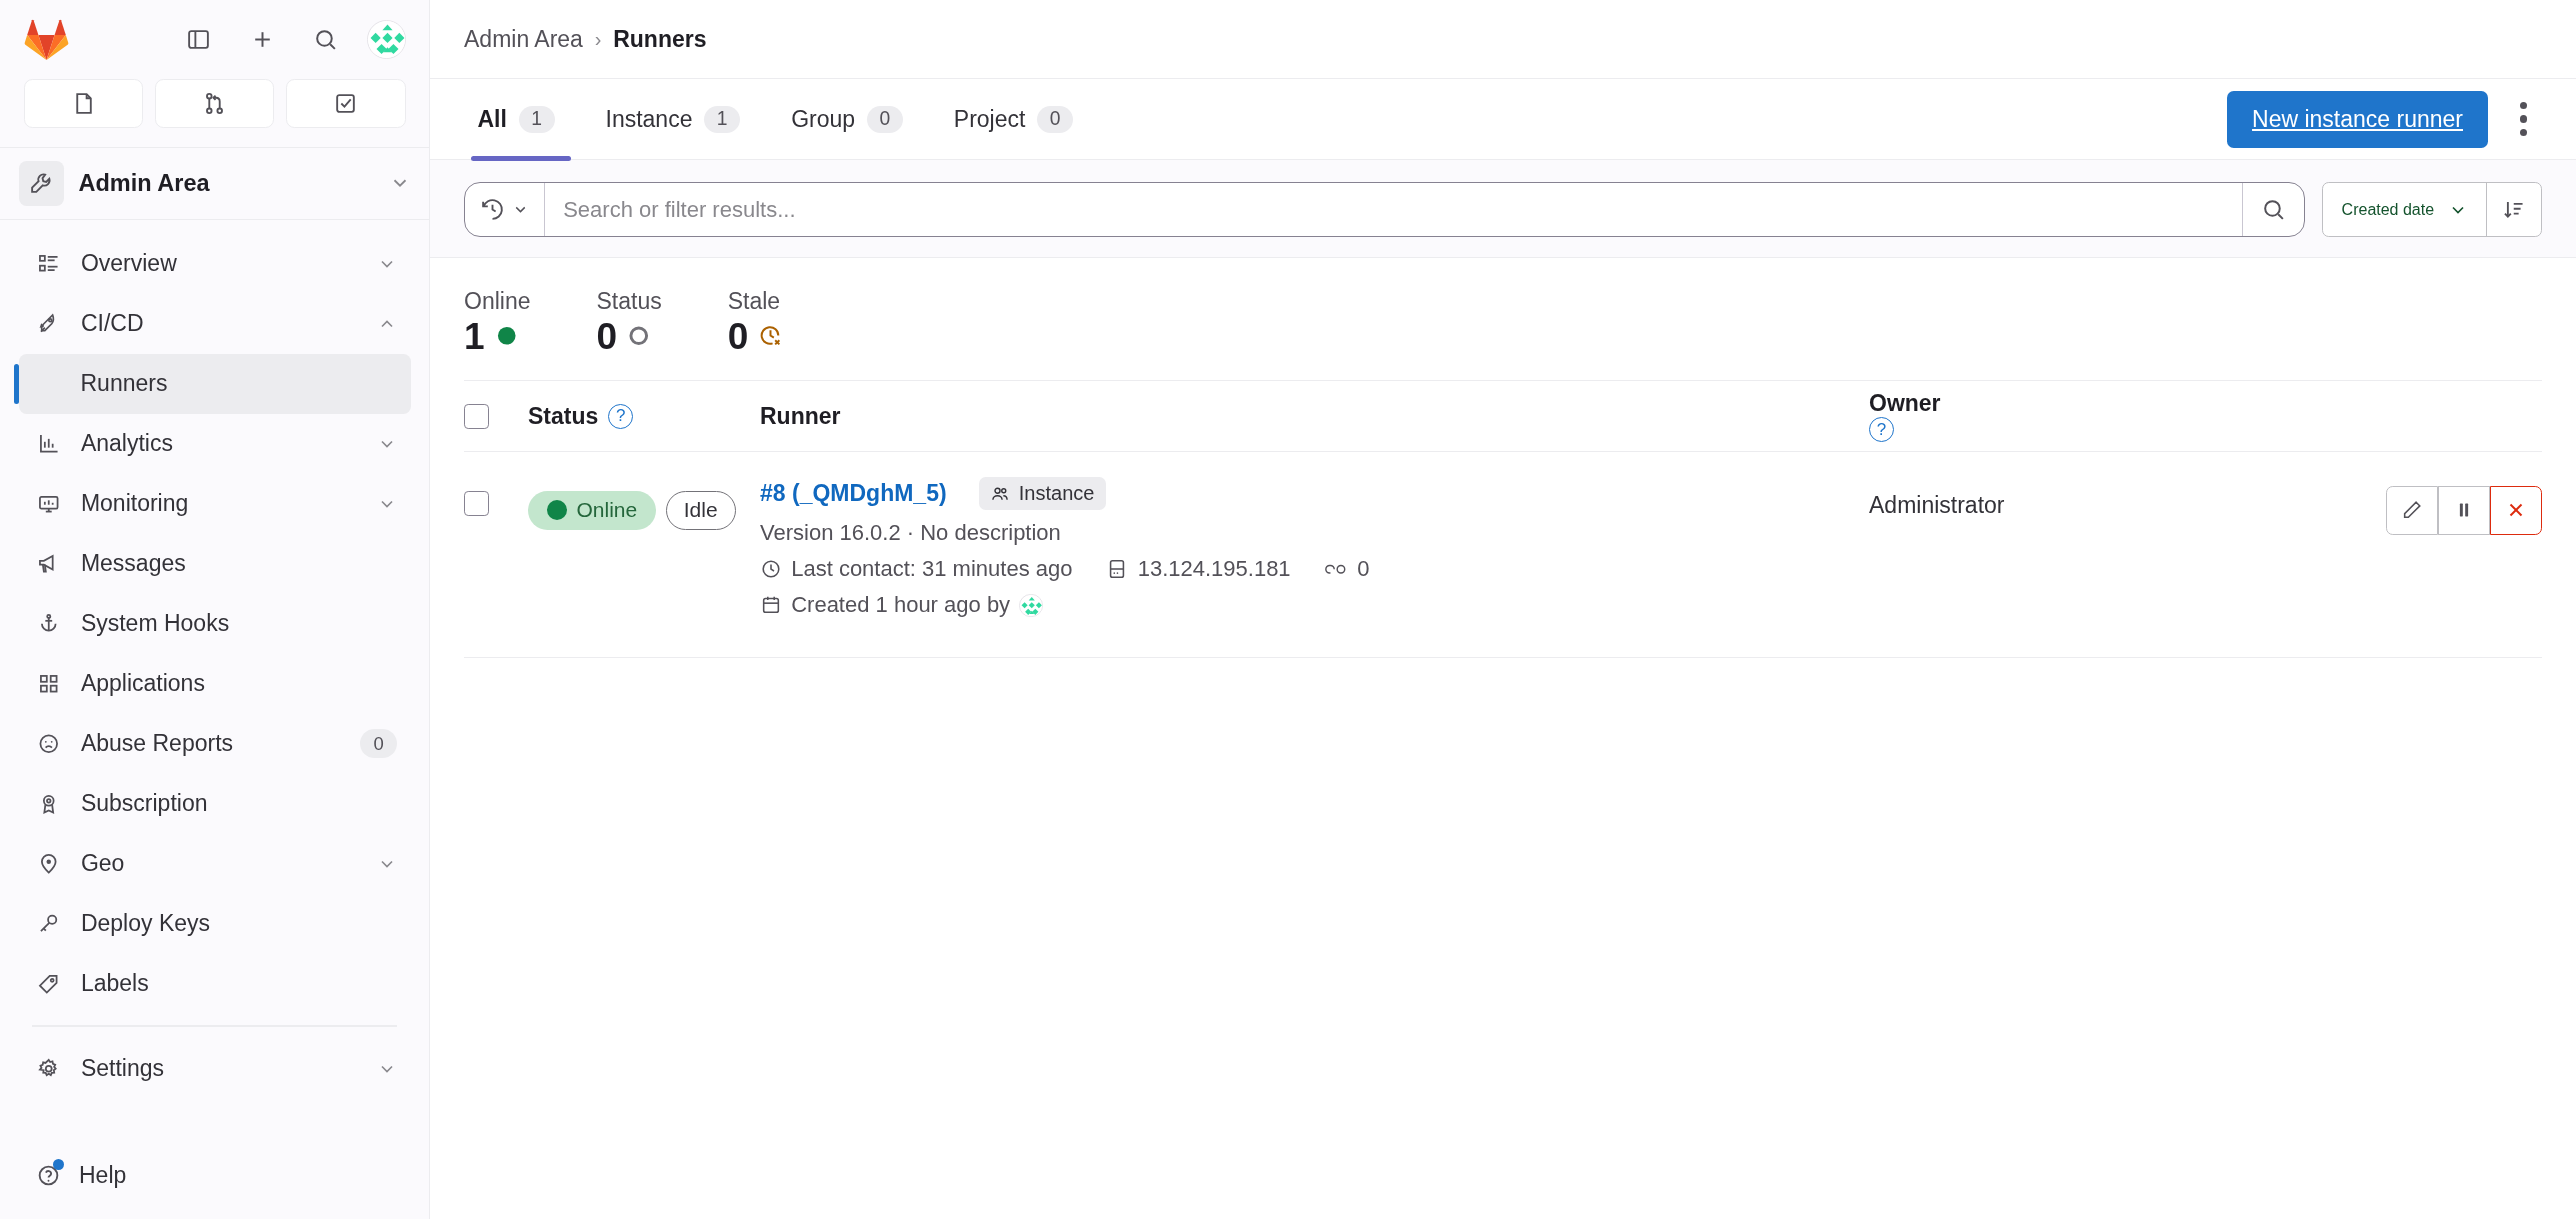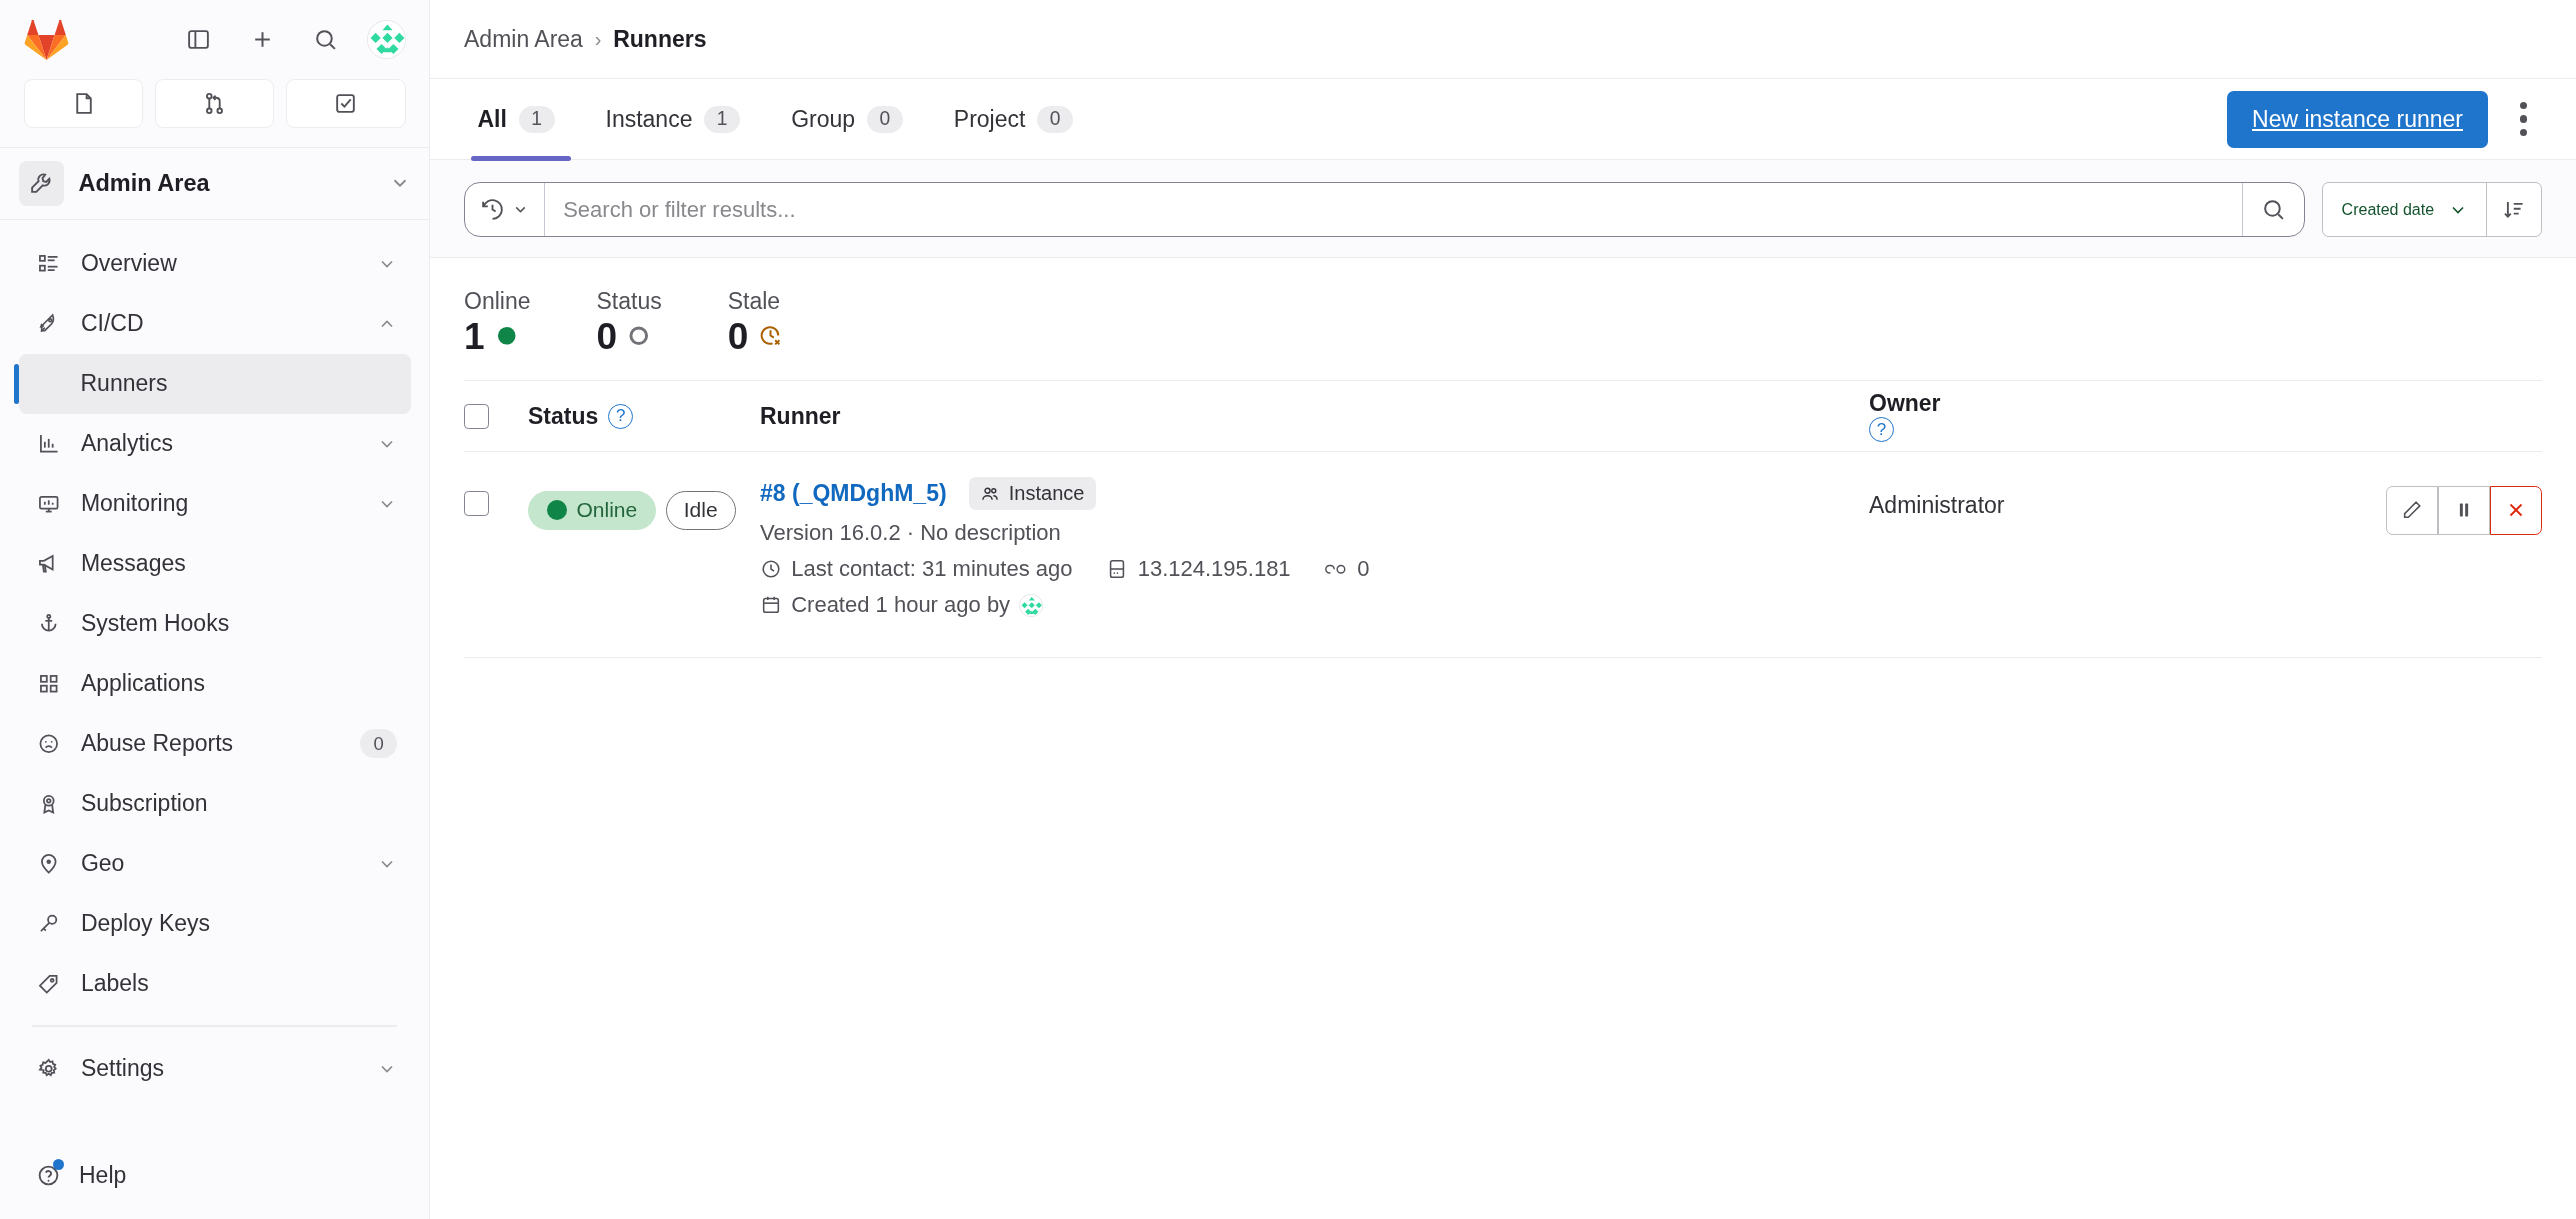--- a/index.html
+++ b/index.html
@@ -221,21 +221,21 @@
     display: flex; align-items: center; gap: 10px;
     background: #c3e6cd; color: #24663b; border-radius: 34px;
     padding: 7.6px 18.5px; font-size: 21px;
   }
   .dot-green { width: 20px; height: 20px; border-radius: 50%; background: #108548; flex: 0 0 20px; }
   .idle-badge {
     border: 1.7px solid #737278; color: #333238; border-radius: 34px;
     padding: 6.7px 17px; font-size: 21px; background: #fff;
   }
 
-  .runner-line1 { display: flex; align-items: center; gap: 22px; margin-bottom: 10px; }
+  .runner-line1 { display: flex; align-items: center; gap: 32px; margin-bottom: 10px; }
   .runner-link { font-size: 23px; color: #1068bf; font-weight: bold; cursor: pointer; }
   .type-badge {
     display: flex; align-items: center; gap: 8.4px;
     background: #ececef; color: #333238; border-radius: 6.7px;
     padding: 5px 11.8px; font-size: 20px;
   }
   .runner-meta { font-size: 22px; color: #535158; margin-bottom: 10px; }
   .meta-row { display: flex; align-items: center; gap: 34px; font-size: 22px; color: #535158; margin-bottom: 10px; }
   .meta-item { display: flex; align-items: center; gap: 9.2px; }
   .mini-avatar {

